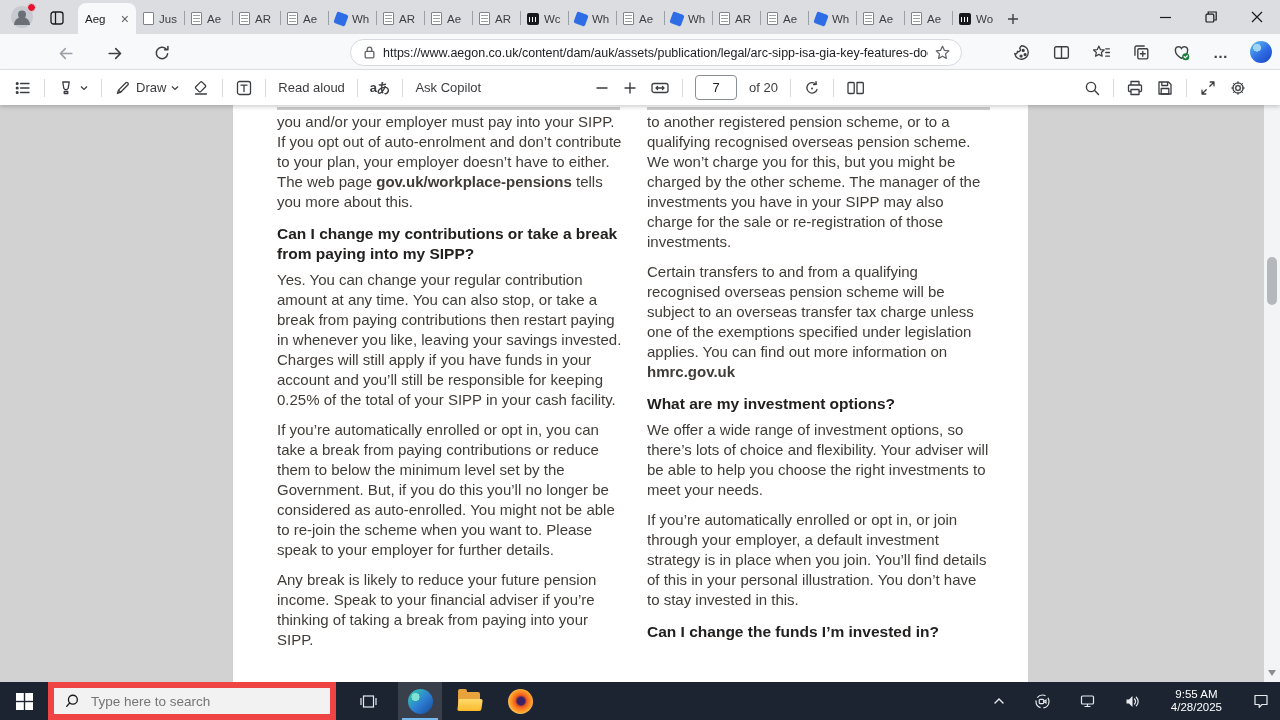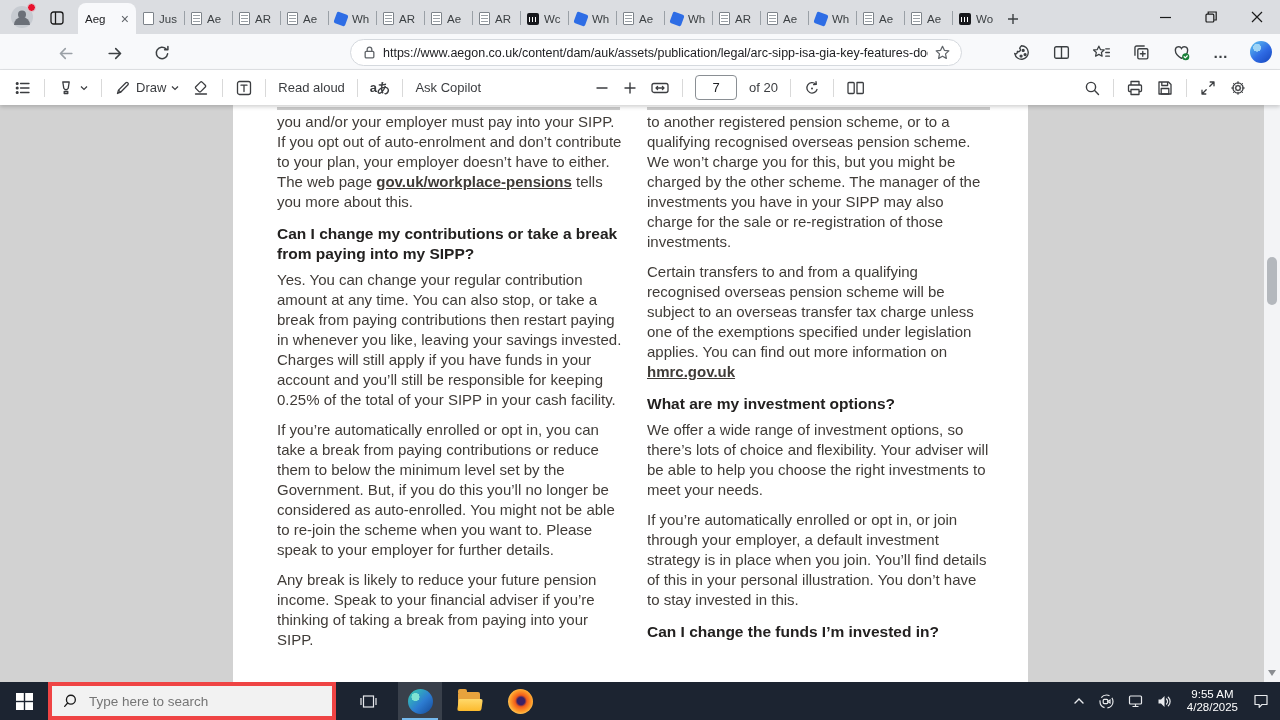--- a/index.html
+++ b/index.html
@@ -71,21 +71,21 @@
 
   
   .content{position:absolute;top:105px;left:0;width:1280px;height:577px;background:#d2d2d2;overflow:hidden;}
   .page{position:absolute;left:233px;top:0;width:795px;height:577px;background:#ffffff;}
   .col{position:absolute;top:2px;width:345px;font-size:15px;line-height:20px;color:#403c38;}
   .colL{left:44px;}
   .colR{left:414px;}
   .col p{margin:0 0 10px;}
   .col h2{font-size:19px;line-height:24px;color:#232120;margin:8px 0 0;font-weight:700;}
   .col h3{font-size:15.5px;line-height:20px;color:#232120;margin:12px 0 6px;font-weight:700;}
-  .doclink{font-weight:700;text-decoration:underline;color:inherit;cursor:pointer;}
+  .doclink{font-weight:700;color:inherit;cursor:pointer;}
   .cutline{height:3px;background:rgba(90,90,90,.30);margin:0 2px 2px 0;}
 
   
   .watermark{position:absolute;right:26px;bottom:16px;display:flex;align-items:center;gap:8px;
              padding:8px 16px;background:rgba(255,255,255,.14);border-radius:14px;}
   .wmtext{font-size:44px;font-weight:700;letter-spacing:4px;transform:scaleY(1.12);
           color:rgba(255,255,255,.30);-webkit-text-stroke:1.5px rgba(255,255,255,.72);}
 
   
   .scrollbar{position:absolute;right:0;top:-33px;width:16px;height:610px;background:#f3f4f6;}
@@ -94,38 +94,38 @@
   .tri-down{width:0;height:0;border-left:4px solid transparent;border-right:4px solid transparent;
           border-top:6px solid #8a8d91;}
   .sthumb{position:absolute;left:3px;top:185px;width:10px;height:48px;border-radius:5px;
           background:#b4b8bd;cursor:grab;}
 
   
   .taskbar{position:absolute;bottom:0;left:0;width:1280px;height:38px;background:#1c2431;
            display:flex;align-items:stretch;color:#fff;}
   .startbtn{width:48px;display:flex;align-items:center;justify-content:center;cursor:pointer;}
   .searchbox{width:288px;margin:0;background:#f2f2f2;display:flex;align-items:center;gap:9px;
-             padding:0 10px;cursor:text;border:4px solid #ef4444;}
+             padding:0 10px;cursor:text;border:6px solid #ef4444;}
   .searchbox input{border:none;outline:none;background:transparent;font-size:13.5px;color:#3b3b3b;
              font-family:inherit;width:220px;}
   .tkbtn{width:44px;display:flex;align-items:center;justify-content:center;cursor:pointer;position:relative;}
   .tkbtn.activeapp{background:rgba(255,255,255,.13);}
   .tkbtn.activeapp::after{content:"";position:absolute;bottom:0;left:4px;right:4px;height:2px;background:#76b9ed;}
   .edge-logo{width:25px;height:25px;border-radius:50%;
              background:radial-gradient(circle at 30% 32%,#7ee3d2 0 16%,transparent 17%),
                         linear-gradient(135deg,#35c9b0 5%,#2d7dd2 55%,#174f9e 95%);}
   .folder{position:relative;width:24px;height:19px;}
   .folder .back{position:absolute;left:0;top:0;width:22px;height:16px;background:#e8a33d;border-radius:2px;}
   .folder .back::before{content:"";position:absolute;left:0;top:-3px;width:9px;height:4px;
              background:#e8a33d;border-radius:2px 2px 0 0;}
   .folder .front{position:absolute;left:0;bottom:0;width:24px;height:12px;border-radius:1px 2px 2px 2px;
              background:linear-gradient(#ffd96b,#fcba2d);transform:skewX(-8deg);}
   .firefox{width:25px;height:25px;border-radius:50%;
            background:radial-gradient(circle at 52% 48%,#3a2066 0 20%,#f25c19 32%,#ff9d2a 58%,#ffd567 78%,#f0701e 95%);}
-  .tray{margin-left:auto;display:flex;align-items:center;gap:0;padding-right:4px;}
+  .tray{margin-left:auto;display:flex;align-items:center;gap:16px;padding-right:4px;}
   .traybtn{height:38px;display:flex;align-items:center;justify-content:center;padding:0 6px;cursor:pointer;}
   .clock{text-align:center;font-size:11.5px;line-height:13px;padding:0 8px;cursor:pointer;}
   svg{display:block;}
 </style>
 </head>
 <body>
 
 <div class="screen">
 
   <header class="tabbar">

